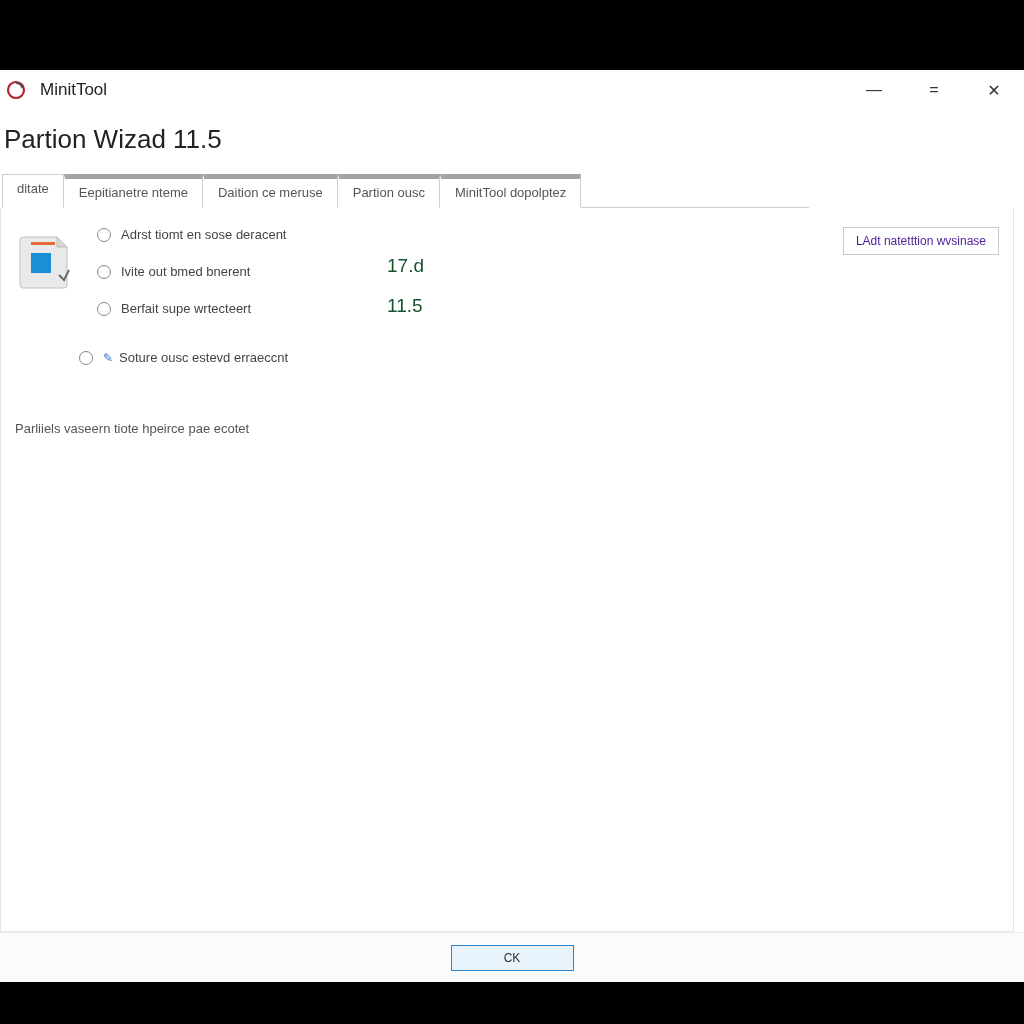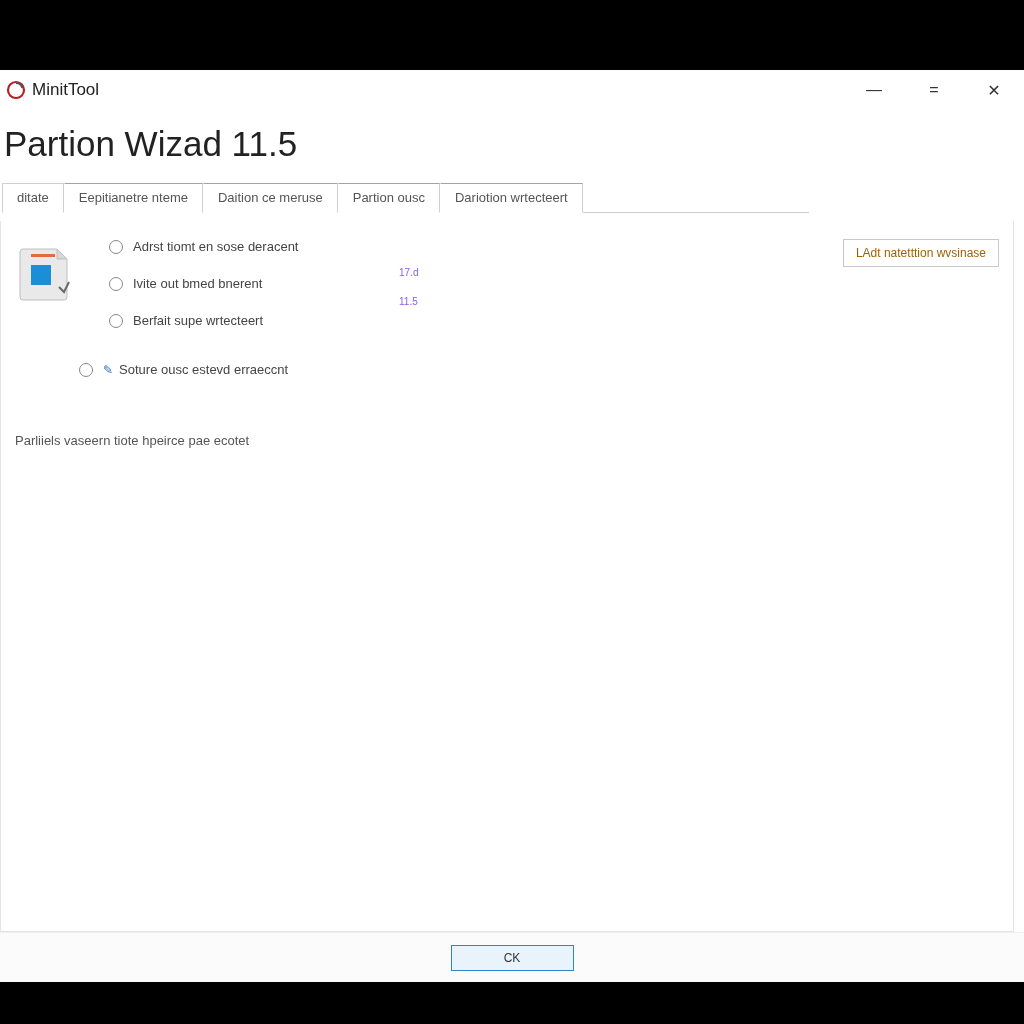--- a/index.html
+++ b/index.html
@@ -25,62 +25,63 @@
     position: relative;
   }
 
   
   .titlebar {
     height: 40px;
     display: flex;
     align-items: center;
     padding: 0 0 0 6px;
     background: #fff;
+    gap: 8px;
   }
   .app-logo {
     width: 20px; height: 20px; margin-right: 6px;
     display:flex; align-items:center; justify-content:center;
   }
   .app-name { font-size: 17px; color:#222; }
   .win-controls { margin-left:auto; display:flex; }
   .win-btn {
     width: 60px; height: 40px;
     display:flex; align-items:center; justify-content:center;
     font-size: 16px; color:#333;
     background:transparent; border:none; cursor:pointer;
     font-family: inherit;
   }
 
   
   .heading {
     padding: 14px 0 18px 4px;
-    font-size: 35px;
+    font-size: 26px;
     font-weight: 400;
     color: #222;
   }
 
   
   .tabs {
     display:flex;
     border-bottom: 1px solid #cfcfcf;
-    margin: 0 215px 8px 2px;
+    margin: 0 215px 1px 2px;
   }
   .tab {
     padding: 6px 14px 7px 14px;
     border: 1px solid transparent;
     border-bottom: none;
     color:#555;
     font-size:13px;
     cursor:pointer;
     position:relative;
     top:1px;
     background:#fff;
   }
   .tab:first-child { border:1px solid #cfcfcf; border-bottom:1px solid #fff; }
-  .tab:not(:first-child){ border-top:1px solid #a3a3a3; border-right:1px solid #cfcfcf; border-bottom:1px solid #fff;}
+  .tab:not(:first-child){ border-top:5px solid #a3a3a3; border-right:1px solid #cfcfcf; border-bottom:1px solid #fff;}
 
   
   .content-wrap {
     flex:1;
     border: 1px solid #e4e4e4;
     border-top:none;
     margin: 0 10px 0 0;
     padding: 18px 14px 14px 14px;
     position:relative;
     display:flex;
@@ -90,39 +91,39 @@
   .top-row { display:flex; align-items:flex-start; }
 
   .disk-icon {
     width: 60px; height: 60px; flex: 0 0 60px;
     margin: 4px 22px 0 0;
   }
 
   .options-col { flex:0 0 280px; }
   .radio-row {
     display:flex; align-items:center;
-    margin: 0 0 22px 12px;
+    margin: 0 0 22px 0;
     color:#444;
   }
   .radio-row:last-child { margin-bottom:0; }
   .radio-mark {
     width:14px; height:14px; border:1px solid #888; border-radius:50%;
     margin-right:10px; display:inline-flex; align-items:center; justify-content:center;
     background:#fff;
   }
   .radio-row.alt { margin-top: 34px; margin-left: -18px; }
   .pencil { color:#2a6fbf; font-size:12px; margin-right:6px; }
 
-  .values-col { margin-left: 22px; padding-top: 28px; color:#8b5cf6; font-size:10px;}
+  .values-col { margin-left: 10px; padding-top: 28px; color:#14532d; font-size:19px;}
   .values-col div { margin-bottom: 18px; }
 
   .side-btn {
     position:absolute; top:18px; right:14px;
     border:1px solid #c9c9c9; background:#fff;
-    padding: 6px 12px; font-size:12px; color:#a16207;
+    padding: 6px 12px; font-size:12px; color:#4c1d95;
     cursor:pointer; font-family:inherit;
   }
 
   .hint {
     margin-top: 56px;
     color:#555;
     font-size:13px;
   }
 
   
@@ -162,21 +163,21 @@
     </div>
   </div>
 
   <div class="heading">Partion Wizad 11.5</div>
 
   <div class="tabs">
     <div class="tab">ditate</div>
     <div class="tab">Eepitianetre nteme</div>
     <div class="tab">Daition ce meruse</div>
     <div class="tab">Partion ousc</div>
-    <div class="tab">Dariotion wrtecteert</div>
+    <div class="tab">MinitTool dopolptez</div>
   </div>
 
   <div class="content-wrap">
 
     <button class="side-btn">LAdt natetttion wvsinase</button>
 
     <div class="top-row">
 
       <div class="disk-icon">
         <svg viewBox="0 0 60 60" width="60" height="60">

